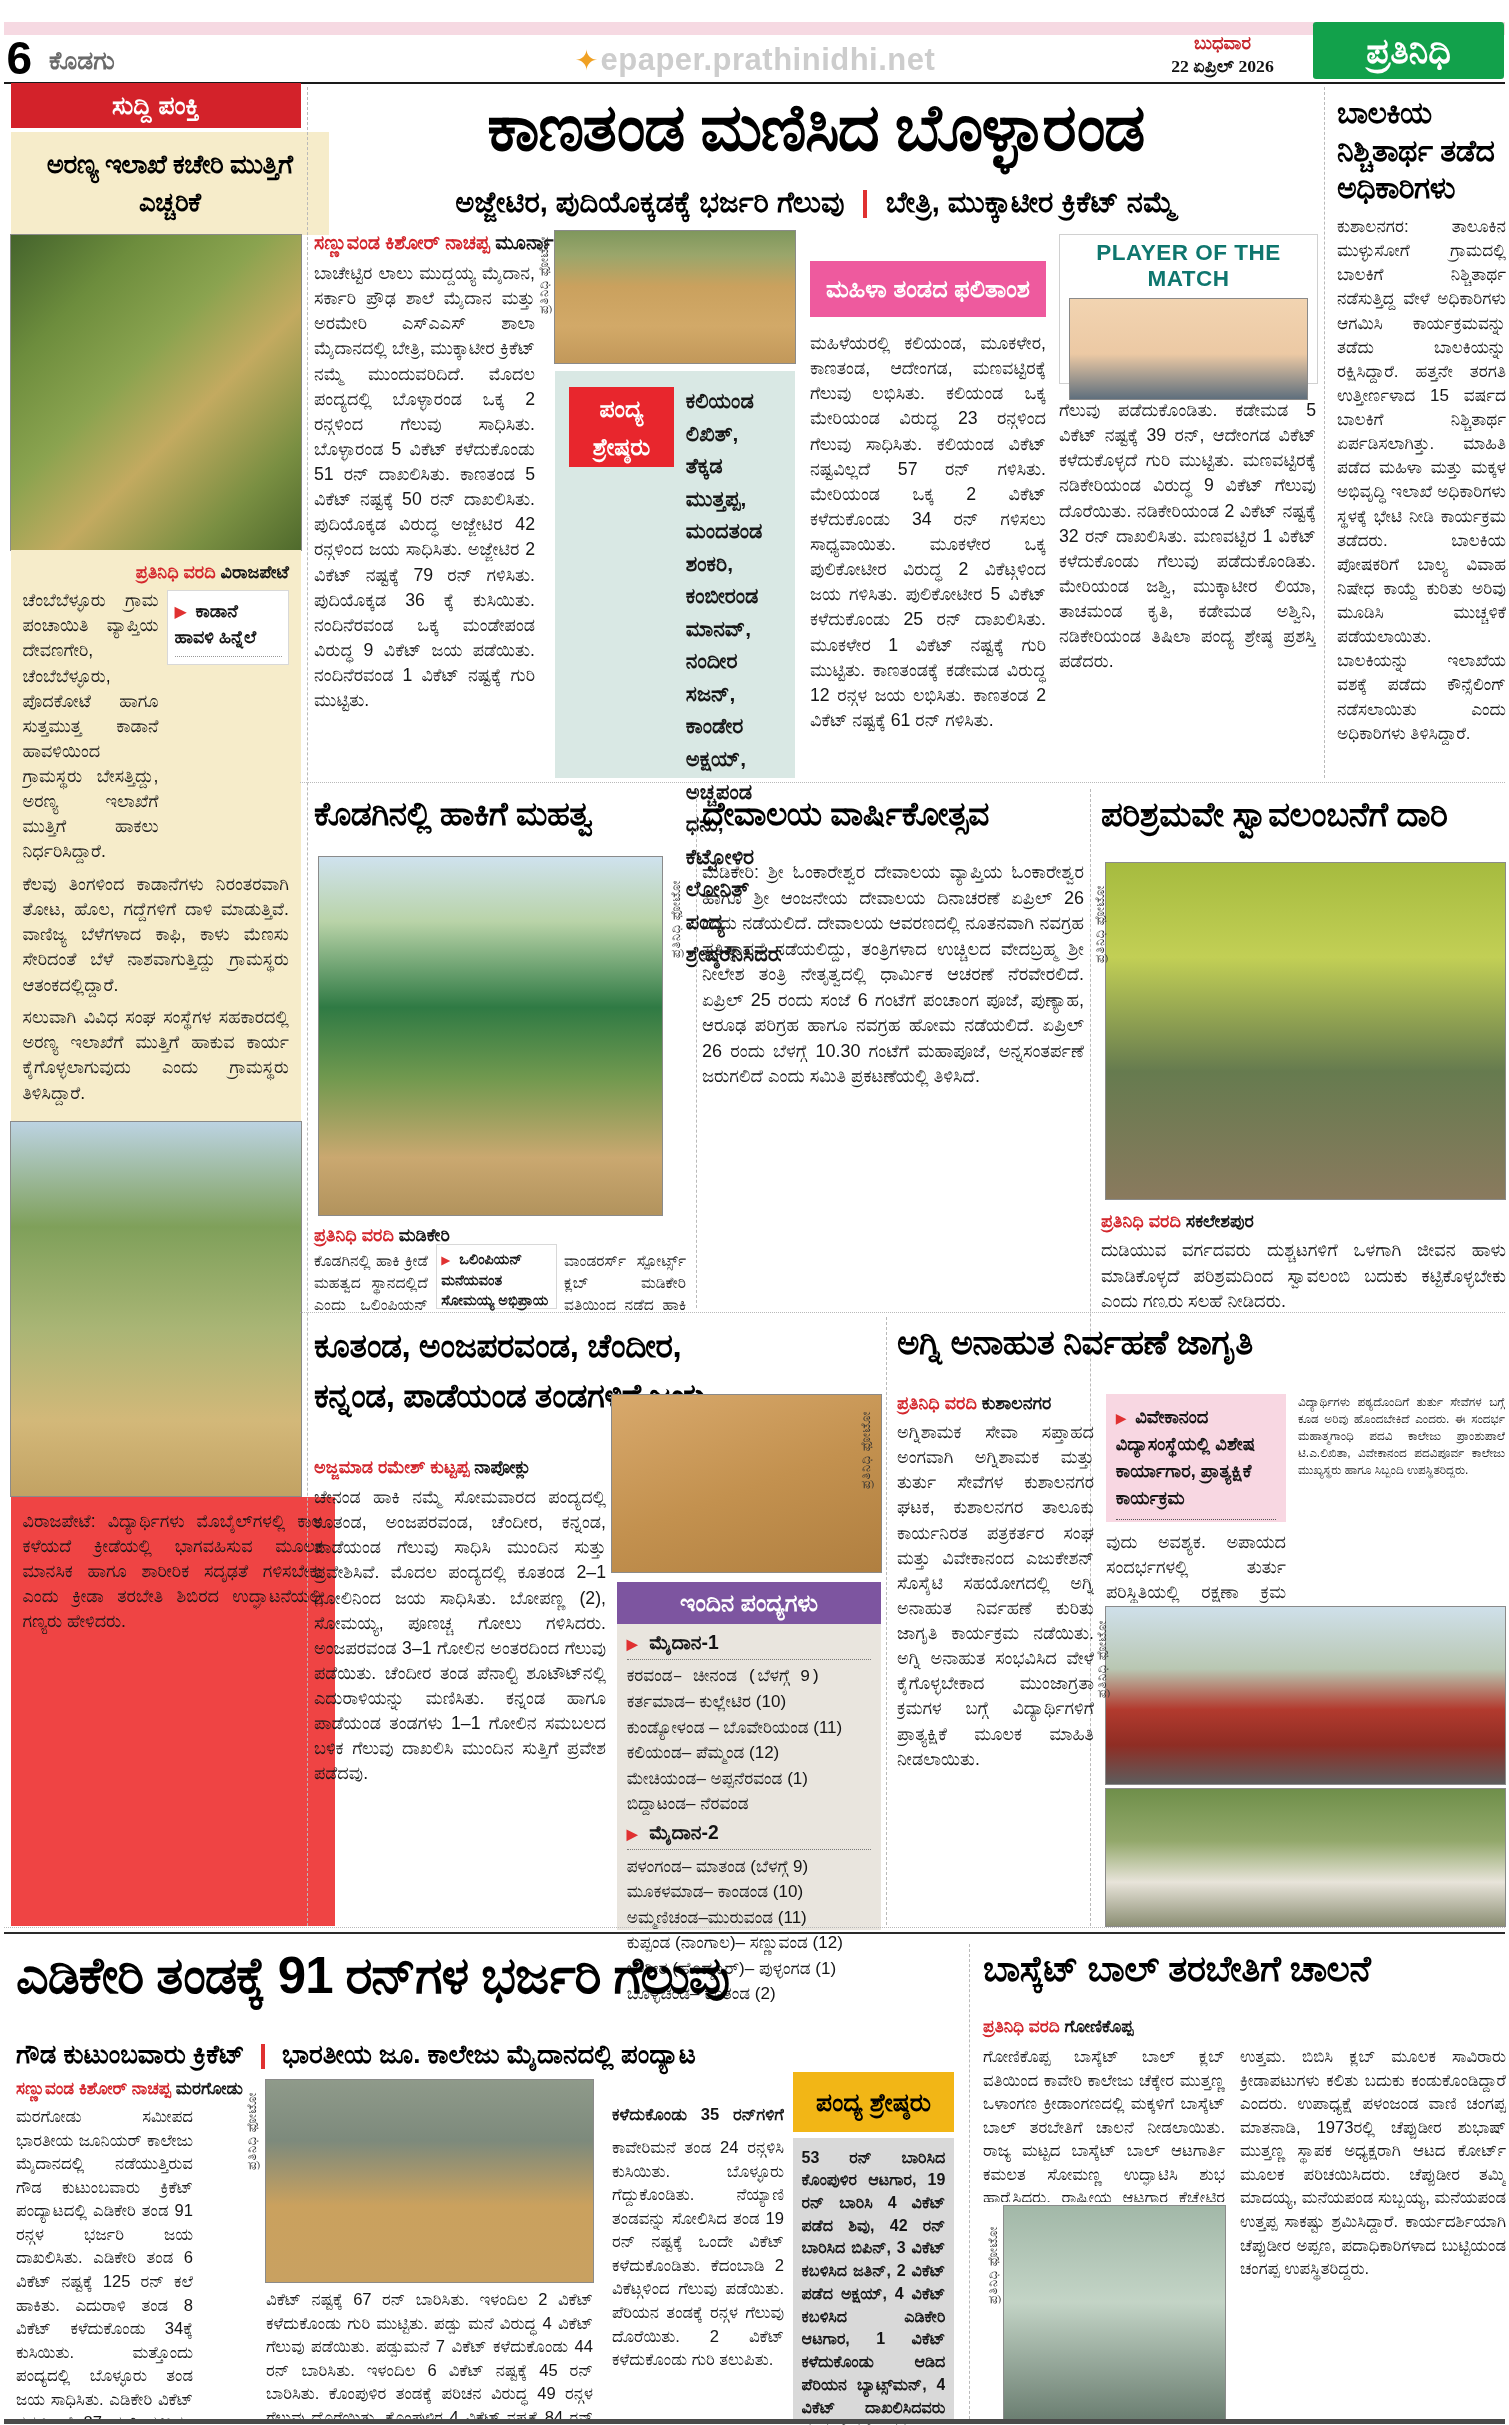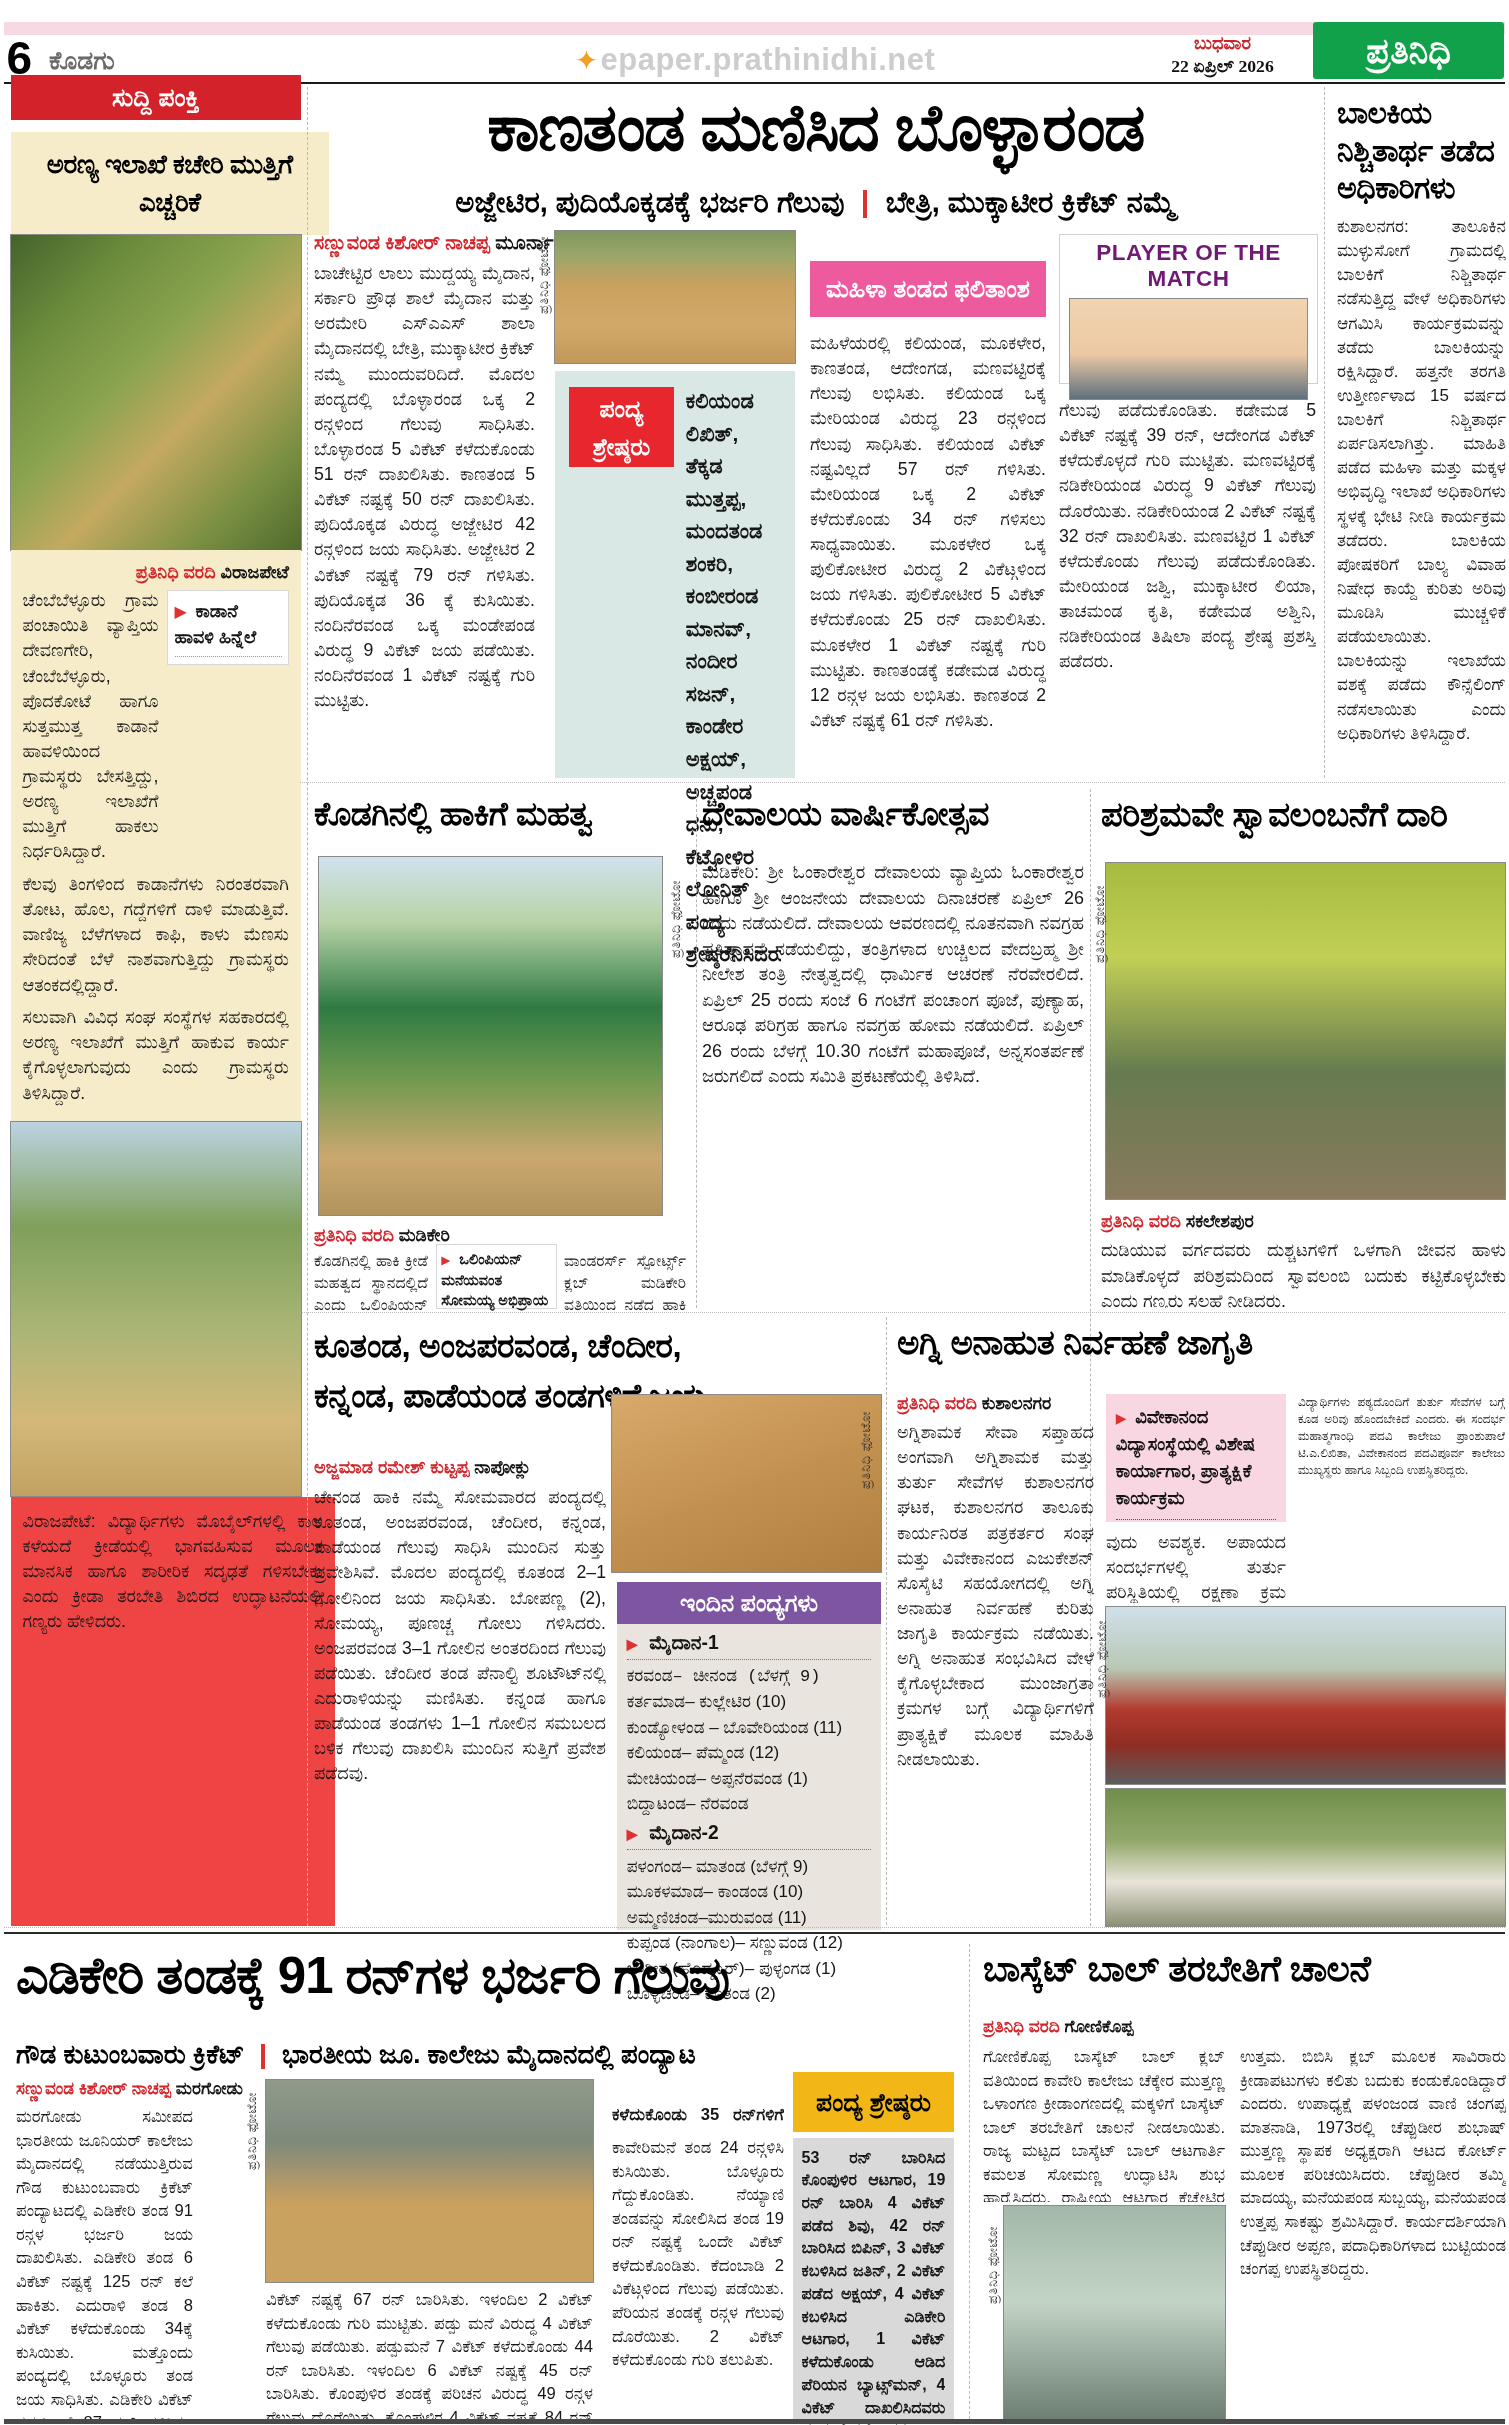--- a/index.html
+++ b/index.html
@@ -40,21 +40,21 @@
   <div class="abs" style="left:0;top:42px;width:1510px;text-align:center;">
     <span style="color:#f0a124;font-size:28px;">✦</span>
     <span style="color:#cdcdcd;font-size:31px;font-weight:bold;letter-spacing:0.5px;">epaper.prathinidhi.net</span>
   </div>
   <div class="abs" style="left:1153px;top:33px;width:139px;text-align:center;font-size:18px;font-weight:bold;color:#c6262c;">ಬುಧವಾರ</div>
   <div class="abs" style="left:1153px;top:56px;width:139px;text-align:center;font-size:17.7px;font-weight:bold;color:#111;font-family:'Liberation Serif',serif;">22 ಏಪ್ರಿಲ್ 2026</div>
   <div class="abs" style="left:1313px;top:21.5px;width:191px;height:57px;background:#12a14b;border-radius:3.2px;color:#fff;
               font-size:35px;font-weight:900;text-align:center;line-height:57px;">ಪ್ರತಿನಿಧಿ</div>
   <div class="abs" style="left:4.3px;top:82px;width:1501px;height:1.6px;background:#1a1a1a;"></div>
 
-  <div class="abs" style="left:10.7px;top:75px;width:290px;height:45px;background:#d3222a;">
+  <div class="abs" style="left:10.7px;top:83px;width:290px;height:45px;background:#d3222a;">
     <div style="color:#fff;font-size:25px;font-weight:bold;text-align:center;line-height:45px;">ಸುದ್ದಿ ಪಂಕ್ತಿ</div>
   </div>
   <div class="abs" style="left:10.7px;top:132px;width:318px;height:103px;background:#f6ecca;">
     <div class="hl" style="font-size:26px;text-align:center;padding:14px 9.7px 0 9.7px;line-height:1.45;">ಅರಣ್ಯ ಇಲಾಖೆ ಕಚೇರಿ ಮುತ್ತಿಗೆ ಎಚ್ಚರಿಕೆ</div>
   </div>
   <div class="ph ph-plantation" style="left:10.7px;top:235px;width:290px;height:315px;"></div>
 
   <div class="abs" style="left:10.7px;top:550px;width:290px;height:572px;background:#f6ecca;padding:11.8px;box-sizing:border-box;">
     <div style="font-size:17.7px;text-align:right;">
       <span class="red">ಪ್ರತಿನಿಧಿ ವರದಿ</span>
@@ -97,21 +97,21 @@
                 text-align:center;line-height:1.6;margin:2.1px 11.8px 5.4px 0;padding-top:4.3px;box-sizing:border-box;">ಪಂದ್ಯ ಶ್ರೇಷ್ಠರು</div>
     <p class="jt" style="font-size:21px;font-weight:bold;margin:0;line-height:1.55;">ಕಲಿಯಂಡ ಲಿಖಿತ್, ತೆಕ್ಕಡ ಮುತ್ತಪ್ಪ, ಮಂದತಂಡ ಶಂಕರಿ, ಕಂಬೀರಂಡ ಮಾನವ್, ನಂದೀರ ಸಜನ್, ಕಾಂಡೇರ ಅಕ್ಷಯ್, ಅಚ್ಚಪಂಡ ಧನು, ಕೆಟ್ಟೋಳಿರ ಲೋನಿತ್ ಪಂದ್ಯ ಶ್ರೇಷ್ಠರೆನಿಸಿದರು.</p>
   </div>
 
   <div class="abs" style="left:810px;top:261px;width:236px;height:56px;background:#ee5a9e;">
     <div style="color:#fff;font-size:24px;font-weight:bold;text-align:center;line-height:56px;">ಮಹಿಳಾ ತಂಡದ ಫಲಿತಾಂಶ</div>
   </div>
   <div class="jt abs" style="left:810px;top:331px;width:236px;height:446px;font-size:17.7px;">ಮಹಿಳೆಯರಲ್ಲಿ ಕಲಿಯಂಡ, ಮೂಕಳೇರ, ಕಾಣತಂಡ, ಆದೇಂಗಡ, ಮಣವಟ್ಟಿರಕ್ಕೆ ಗೆಲುವು ಲಭಿಸಿತು. ಕಲಿಯಂಡ ಒಕ್ಕ ಮೇರಿಯಂಡ ವಿರುದ್ಧ 23 ರನ್ಗಳಿಂದ ಗೆಲುವು ಸಾಧಿಸಿತು. ಕಲಿಯಂಡ ವಿಕೆಟ್ ನಷ್ಟವಿಲ್ಲದೆ 57 ರನ್ ಗಳಿಸಿತು. ಮೇರಿಯಂಡ ಒಕ್ಕ 2 ವಿಕೆಟ್ ಕಳೆದುಕೊಂಡು 34 ರನ್ ಗಳಿಸಲು ಸಾಧ್ಯವಾಯಿತು. ಮೂಕಳೇರ ಒಕ್ಕ ಪುಲಿಕೋಟೀರ ವಿರುದ್ಧ 2 ವಿಕೆಟ್ಗಳಿಂದ ಜಯ ಗಳಿಸಿತು. ಪುಲಿಕೋಟೀರ 5 ವಿಕೆಟ್ ಕಳೆದುಕೊಂಡು 25 ರನ್ ದಾಖಲಿಸಿತು. ಮೂಕಳೇರ 1 ವಿಕೆಟ್ ನಷ್ಟಕ್ಕೆ ಗುರಿ ಮುಟ್ಟಿತು. ಕಾಣತಂಡಕ್ಕೆ ಕಡೇಮಡ ವಿರುದ್ಧ 12 ರನ್ಗಳ ಜಯ ಲಭಿಸಿತು. ಕಾಣತಂಡ 2 ವಿಕೆಟ್ ನಷ್ಟಕ್ಕೆ 61 ರನ್ ಗಳಿಸಿತು.</div>
 
   <div class="abs" style="left:1059px;top:234px;width:257px;height:148px;background:#fff;border:0.5px solid #d0d0d0;">
-    <div style="font-size:22.5px;font-weight:900;text-align:center;padding-top:5.4px;letter-spacing:0.5px;color:#701a75;">PLAYER OF THE MATCH</div>
+    <div style="font-size:22.5px;font-weight:900;text-align:center;padding-top:5.4px;letter-spacing:0.5px;color:#0f766e;">PLAYER OF THE MATCH</div>
     <div class="ph-player" style="margin:6.4px 9.7px 0 9.7px;height:100px;outline:0.5px solid #8a8a8a;"></div>
   </div>
   <div class="jt abs" style="left:1059px;top:398px;width:257px;height:380px;font-size:17.7px;">ಗೆಲುವು ಪಡೆದುಕೊಂಡಿತು. ಕಡೇಮಡ 5 ವಿಕೆಟ್ ನಷ್ಟಕ್ಕೆ 39 ರನ್, ಆದೇಂಗಡ ವಿಕೆಟ್ ಕಳೆದುಕೊಳ್ಳದೆ ಗುರಿ ಮುಟ್ಟಿತು. ಮಣವಟ್ಟಿರಕ್ಕೆ ನಡಿಕೇರಿಯಂಡ ವಿರುದ್ಧ 9 ವಿಕೆಟ್ ಗೆಲುವು ದೊರೆಯಿತು. ನಡಿಕೇರಿಯಂಡ 2 ವಿಕೆಟ್ ನಷ್ಟಕ್ಕೆ 32 ರನ್ ದಾಖಲಿಸಿತು. ಮಣವಟ್ಟಿರ 1 ವಿಕೆಟ್ ಕಳೆದುಕೊಂಡು ಗೆಲುವು ಪಡೆದುಕೊಂಡಿತು. ಮೇರಿಯಂಡ ಜಶ್ವಿ, ಮುಕ್ಕಾಟೀರ ಲಿಯಾ, ತಾಚಮಂಡ ಕೃತಿ, ಕಡೇಮಡ ಅಶ್ವಿನಿ, ನಡಿಕೇರಿಯಂಡ ತಿಷಿಲಾ ಪಂದ್ಯ ಶ್ರೇಷ್ಠ ಪ್ರಶಸ್ತಿ ಪಡೆದರು.</div>
 
   <div class="dashv" style="left:1324px;top:87px;height:691px;"></div>
   <div class="hl abs" style="left:1337px;top:94px;width:169px;height:114px;font-size:30px;line-height:1.25;">ಬಾಲಕಿಯ ನಿಶ್ಚಿತಾರ್ಥ ತಡೆದ ಅಧಿಕಾರಿಗಳು</div>
   <div class="jt abs" style="left:1337px;top:215px;width:169px;height:563px;font-size:17px;">ಕುಶಾಲನಗರ: ತಾಲೂಕಿನ ಮುಳ್ಳುಸೋಗೆ ಗ್ರಾಮದಲ್ಲಿ ಬಾಲಕಿಗೆ ನಿಶ್ಚಿತಾರ್ಥ ನಡೆಸುತ್ತಿದ್ದ ವೇಳೆ ಅಧಿಕಾರಿಗಳು ಆಗಮಿಸಿ ಕಾರ್ಯಕ್ರಮವನ್ನು ತಡೆದು ಬಾಲಕಿಯನ್ನು ರಕ್ಷಿಸಿದ್ದಾರೆ. ಹತ್ತನೇ ತರಗತಿ ಉತ್ತೀರ್ಣಳಾದ 15 ವರ್ಷದ ಬಾಲಕಿಗೆ ನಿಶ್ಚಿತಾರ್ಥ ಏರ್ಪಡಿಸಲಾಗಿತ್ತು. ಮಾಹಿತಿ ಪಡೆದ ಮಹಿಳಾ ಮತ್ತು ಮಕ್ಕಳ ಅಭಿವೃದ್ಧಿ ಇಲಾಖೆ ಅಧಿಕಾರಿಗಳು ಸ್ಥಳಕ್ಕೆ ಭೇಟಿ ನೀಡಿ ಕಾರ್ಯಕ್ರಮ ತಡೆದರು. ಬಾಲಕಿಯ ಪೋಷಕರಿಗೆ ಬಾಲ್ಯ ವಿವಾಹ ನಿಷೇಧ ಕಾಯ್ದೆ ಕುರಿತು ಅರಿವು ಮೂಡಿಸಿ ಮುಚ್ಚಳಿಕೆ ಪಡೆಯಲಾಯಿತು. ಬಾಲಕಿಯನ್ನು ಇಲಾಖೆಯ ವಶಕ್ಕೆ ಪಡೆದು ಕೌನ್ಸೆಲಿಂಗ್ ನಡೆಸಲಾಯಿತು ಎಂದು ಅಧಿಕಾರಿಗಳು ತಿಳಿಸಿದ್ದಾರೆ.</div>
 
   <div class="doth" style="left:300px;top:782px;width:1205px;"></div>
 

